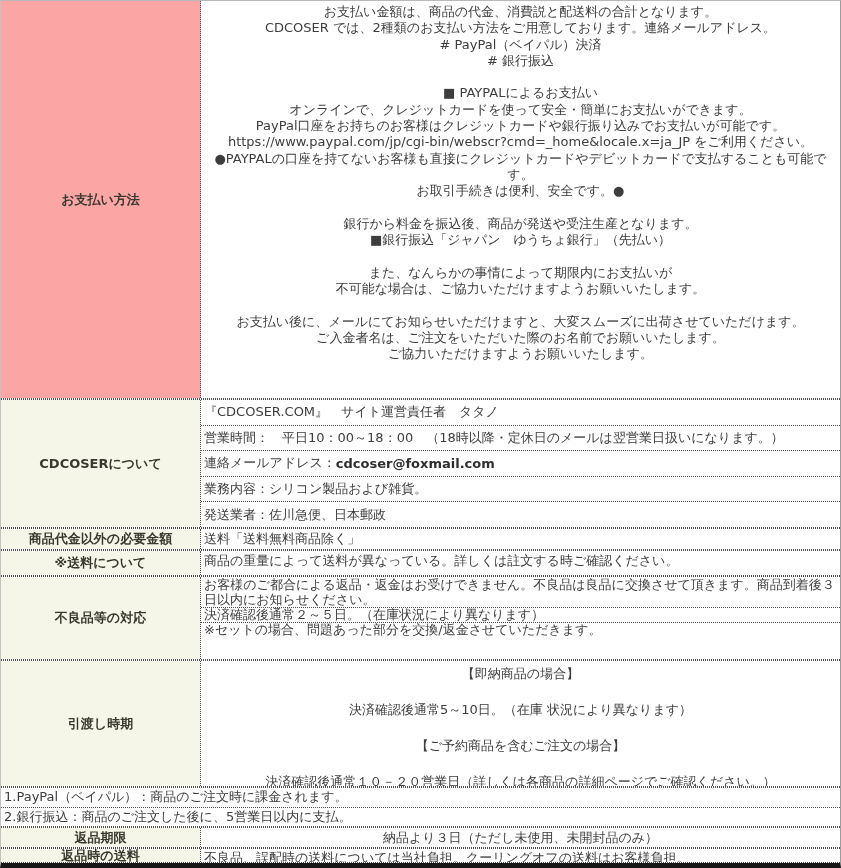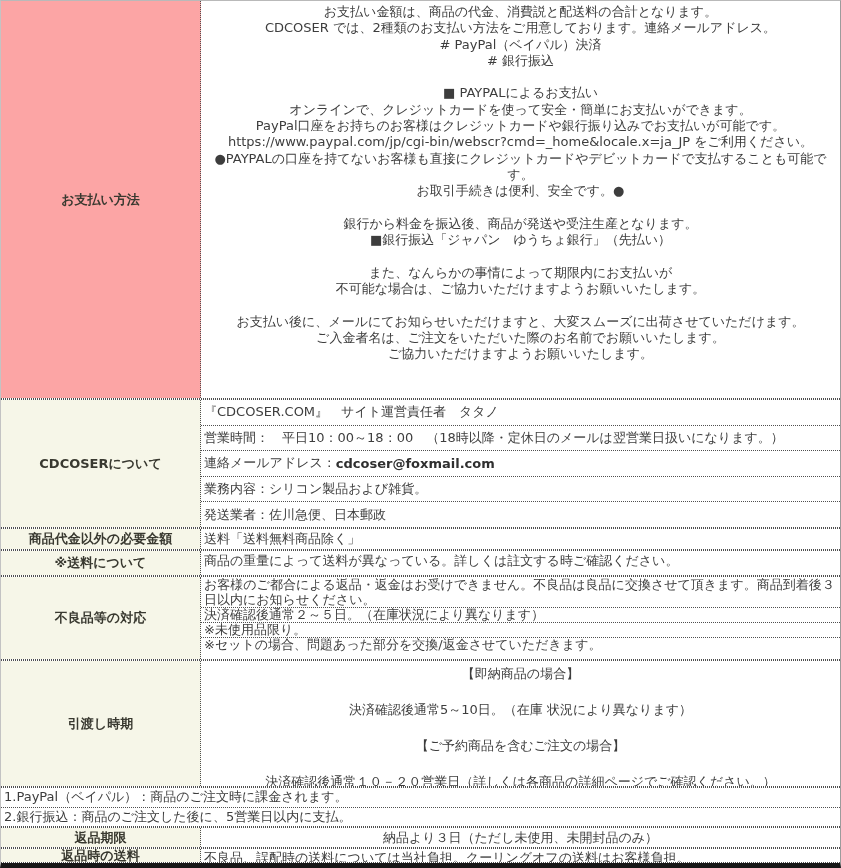--- a/index.html
+++ b/index.html
@@ -105,21 +105,20 @@
       </div>
   </div>
 
   <div class="row r4" id="sec-defective">
     <div class="hcell">
       <span>不良品等の対応</span>
     </div>
     <div class="ccell cols subrows">
         <div class="subrow">お客様のご都合による返品・返金はお受けできません。不良品は良品に交換させて頂きます。商品到着後３日以内にお知らせください。</div>
         <div class="subrow">決済確認後通常２～５日。（在庫状況により異なります）</div>
-        <div class="subrow">※未使用品限り。</div>
         <div class="subrow">※セットの場合、問題あった部分を交換/返金させていただきます。</div>
       </div>
   </div>
 
   <div class="row r5" id="sec-delivery">
     <div class="hcell">
       <span>引渡し時期</span>
     </div>
     <div class="ccell">
         <div class="tline">【即納商品の場合】</div>

